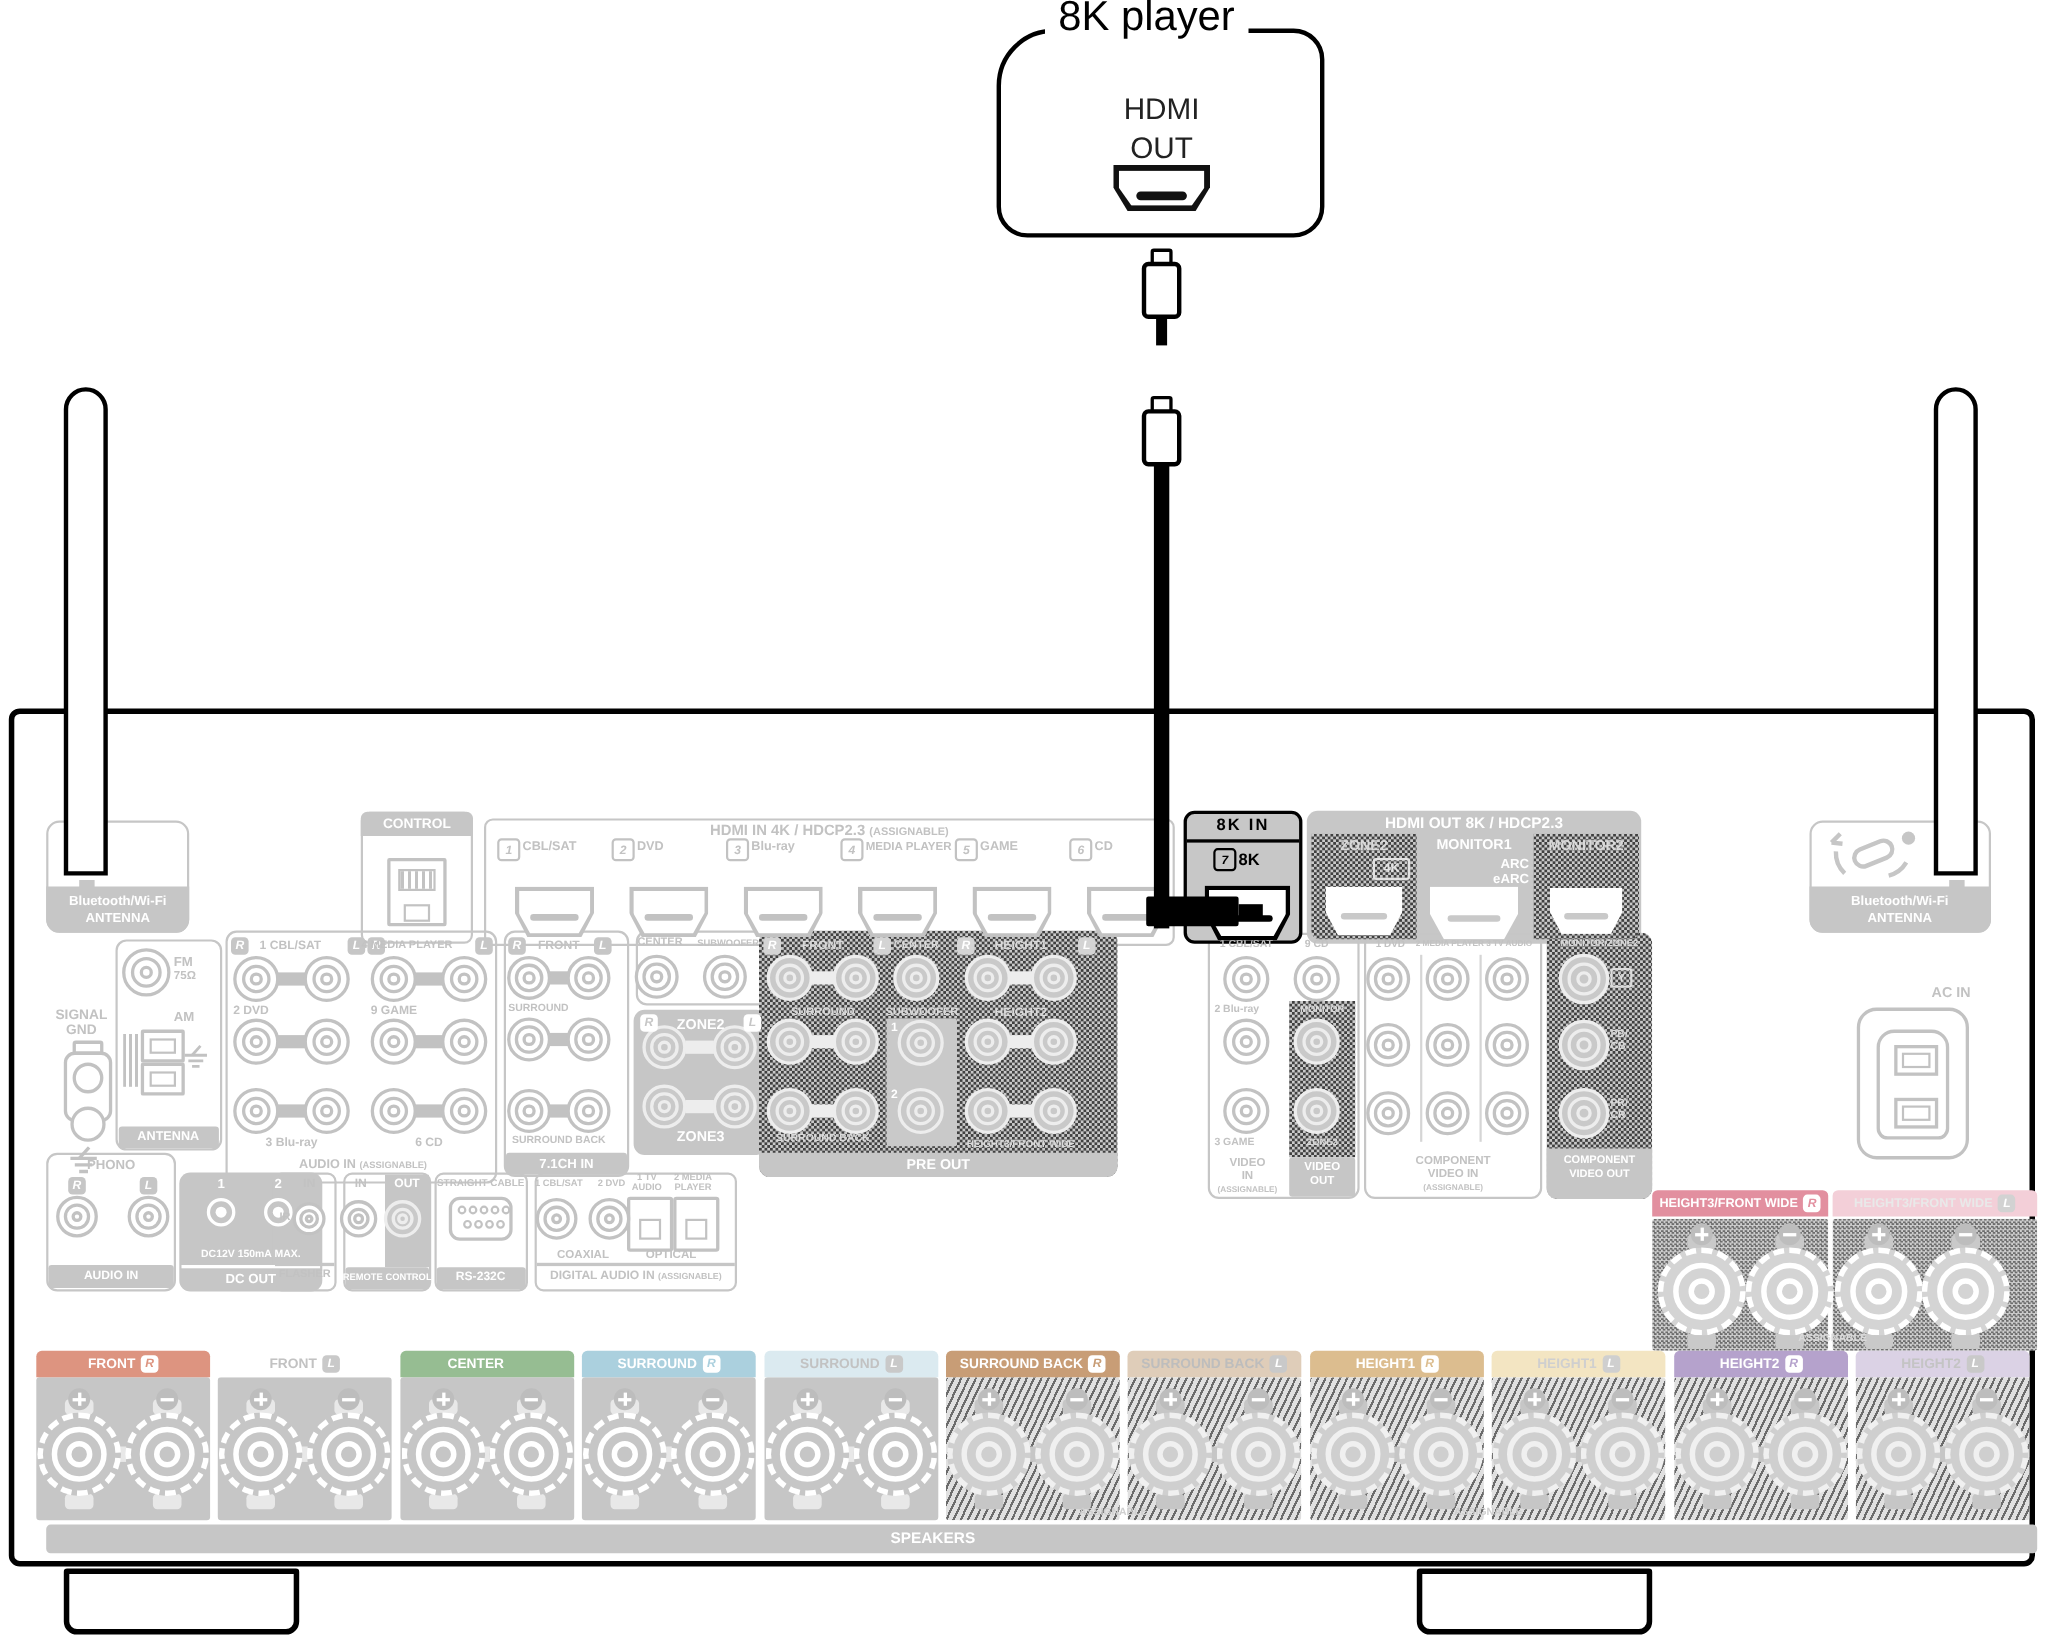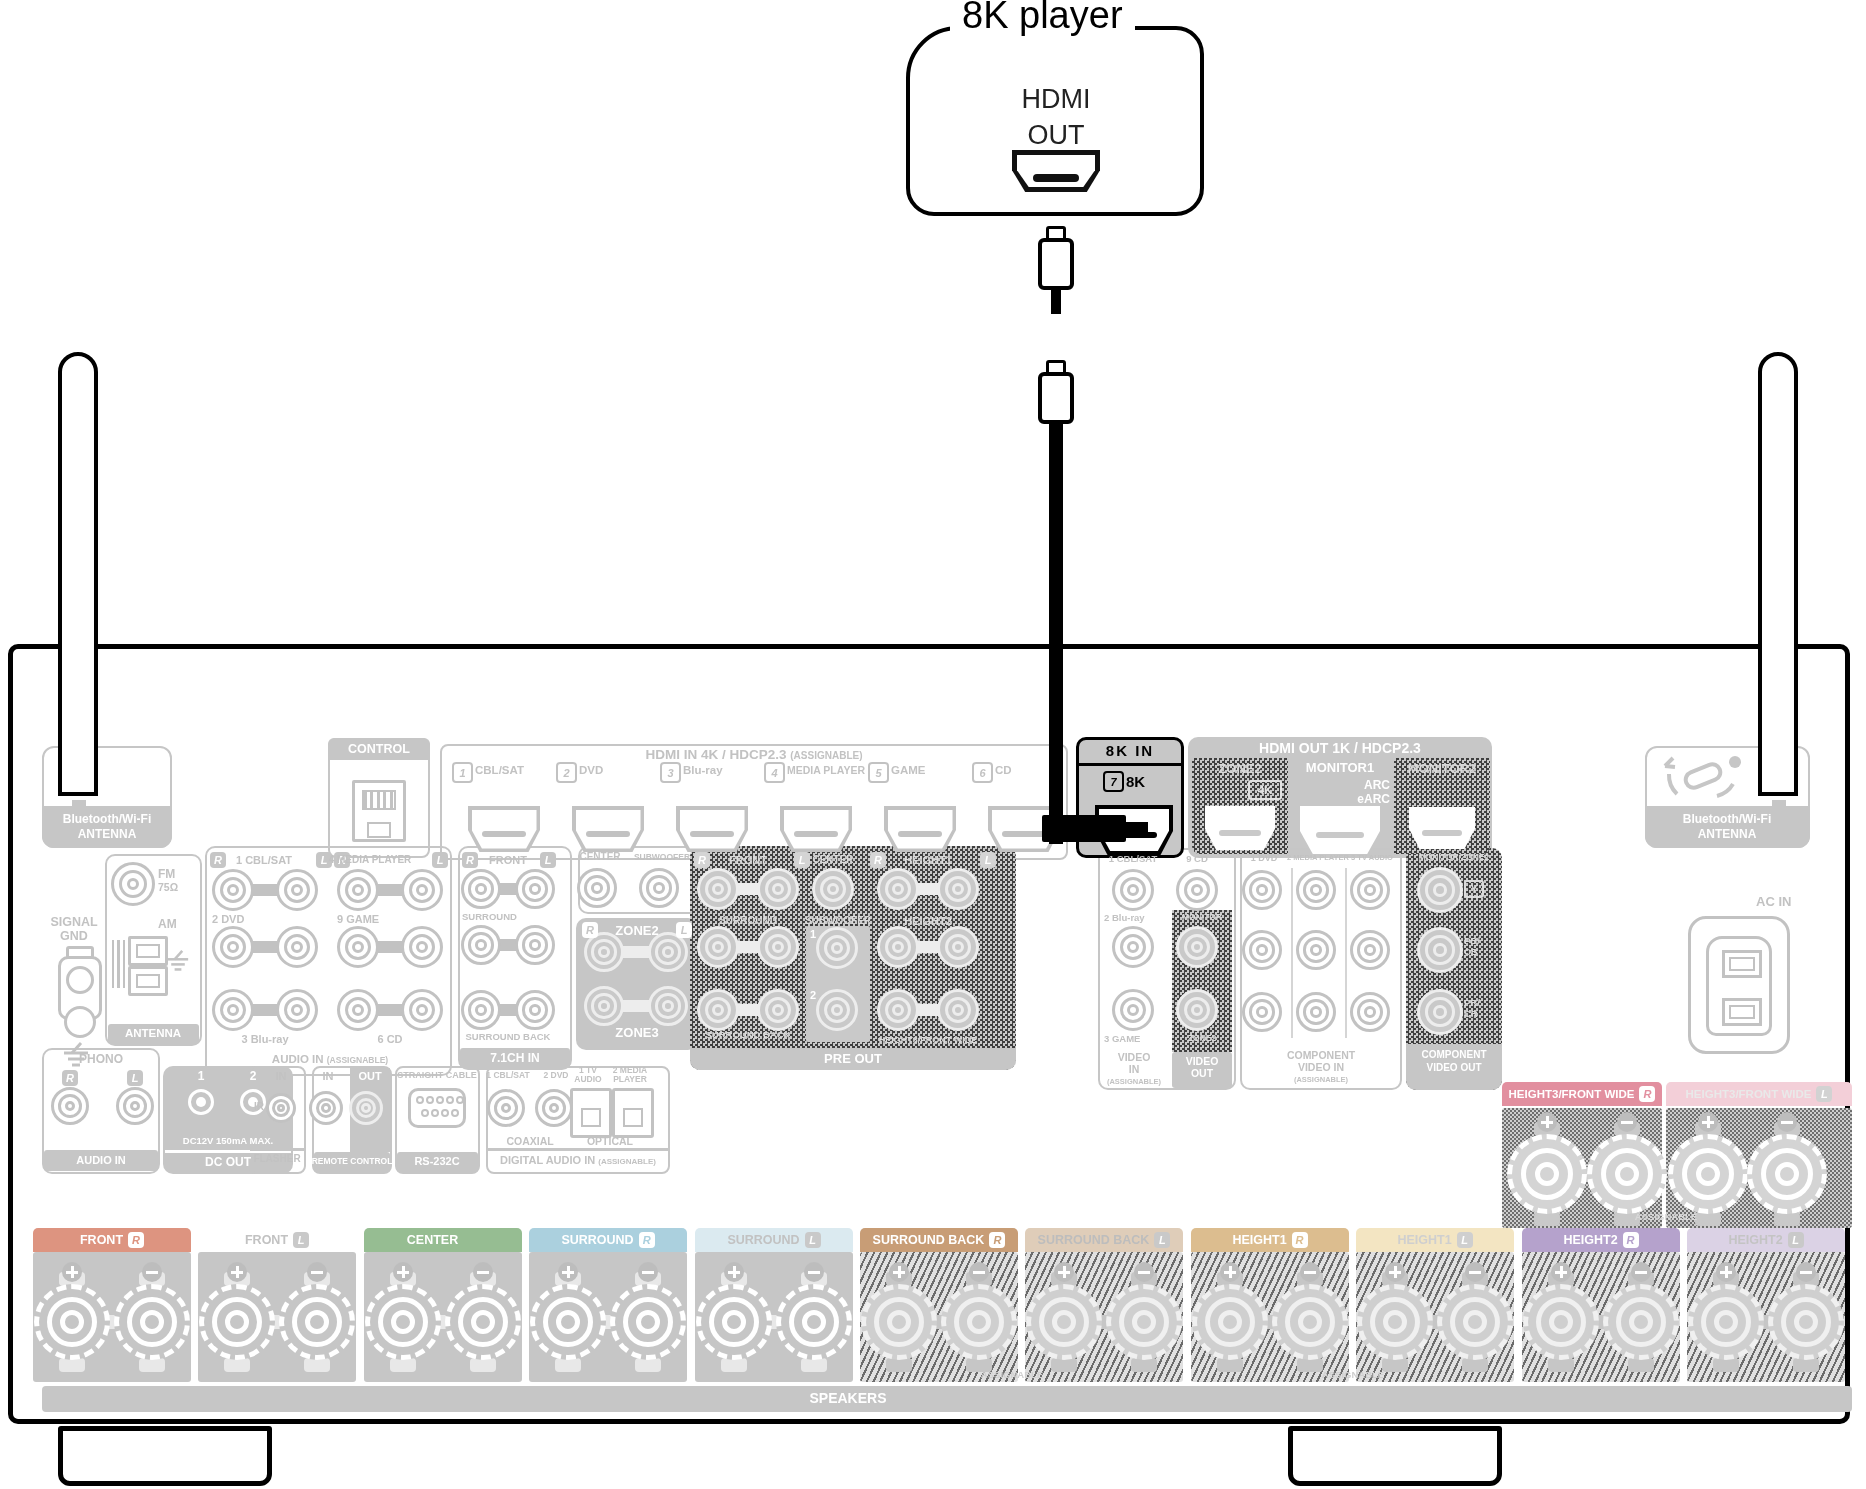--- a/index.html
+++ b/index.html
@@ -167,21 +167,21 @@
   <i class="nbox" style="left:972px;top:762px;">6</i>
   <span class="t" style="left:995px;top:765px;font-size:11.5px;">CD</span>
 
   <div class="abs" style="left:1076px;top:737px;width:108px;height:121px;background:#c7c7c7;border:3px solid #000;border-radius:10px;z-index:5;"></div>
   <span class="t tc k" style="left:1130px;top:743px;font-size:15px;letter-spacing:2px;">8K IN</span>
   <div class="abs" style="left:1079px;top:763px;width:102px;height:3px;background:#000;z-index:6;"></div>
   <i class="nbox k" style="left:1103px;top:771px;z-index:6;">7</i>
   <span class="t k" style="left:1126px;top:774px;font-size:15px;">8K</span>
 
   <div class="fillbox" style="left:1188px;top:737px;width:304px;height:121px;"></div>
-  <span class="t tc w" style="left:1340px;top:741px;font-size:14px;">HDMI OUT  1K / HDCP2.3</span>
+  <span class="t tc w" style="left:1340px;top:741px;font-size:14px;">HDMI OUT  8K / HDCP2.3</span>
   <div class="abs pat-check" style="left:1192px;top:758px;width:96px;height:96px;border-radius:0 0 0 8px;z-index:3;"></div>
   <span class="t tc lt" style="left:1240px;top:762px;font-size:13px;">ZONE2</span>
   <div class="abs" style="left:1248px;top:780px;width:34px;height:20px;border:2.5px solid #e3e3e3;border-radius:3px;color:#e3e3e3;font-size:11.5px;font-weight:bold;display:flex;align-items:center;justify-content:center;z-index:6;">
       <span>4K</span>
     </div>
   <span class="t tc w" style="left:1340px;top:761px;font-size:13px;">MONITOR1</span>
   <span class="t tr w" style="left:1390px;top:779px;font-size:12px;">ARC</span>
   <span class="t tr w" style="left:1390px;top:793px;font-size:12px;">eARC</span>
   <div class="abs pat-check" style="left:1394px;top:758px;width:96px;height:96px;border-radius:0 0 8px 0;z-index:3;"></div>
   <span class="t tc lt" style="left:1442px;top:762px;font-size:13px;">MONITOR2</span>

